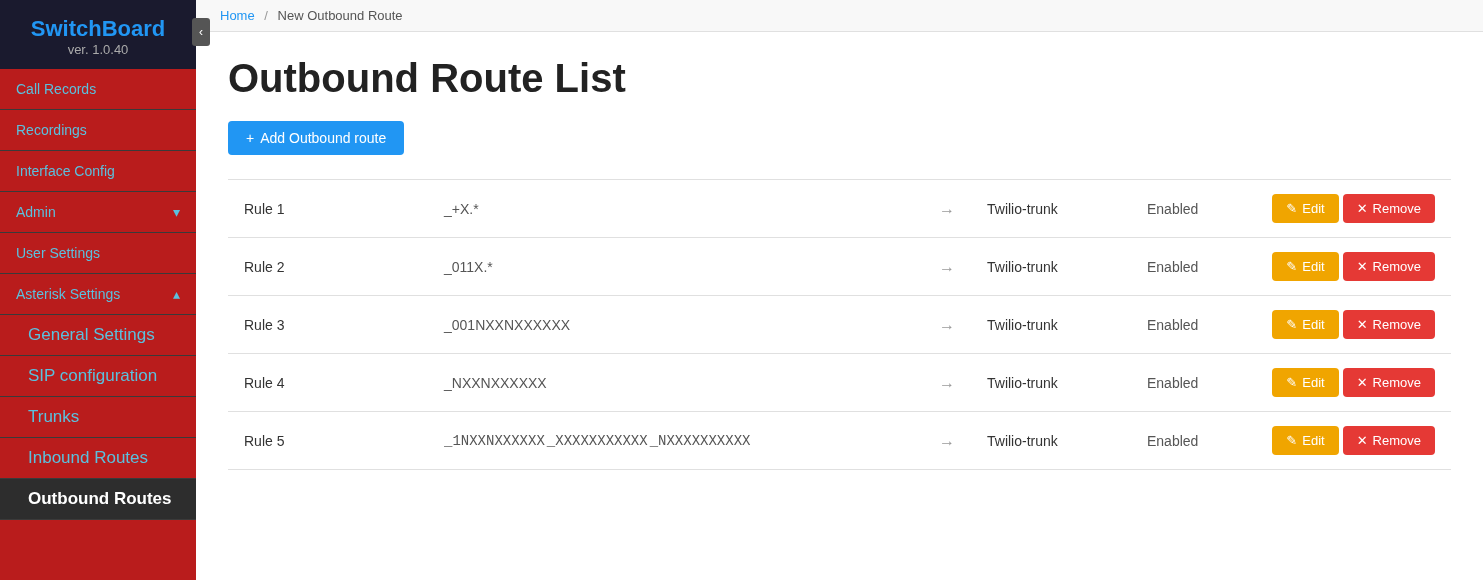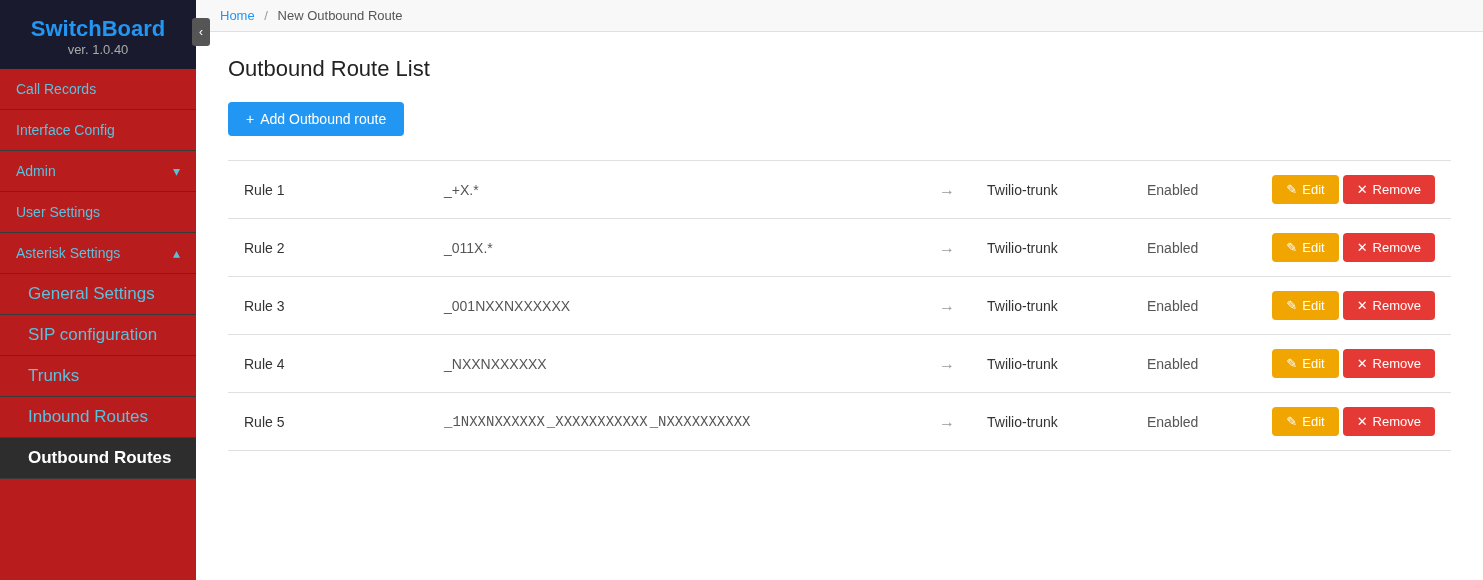--- a/index.html
+++ b/index.html
@@ -92,22 +92,22 @@
     #breadcrumb-bar a {
       color: #2196f3;
       text-decoration: none;
     }
     .breadcrumb-sep { margin: 0 6px; color: #999; }
 
     #page-content {
       padding: 24px 32px;
     }
     #page-title {
-      font-size: 22px;
-      font-weight: normal;
+      font-size: 40px;
+      font-weight: bold;
       color: #222;
       margin-bottom: 20px;
     }
     #add-btn {
       background: #2196f3;
       color: #fff;
       border: none;
       padding: 9px 18px;
       font-size: 14px;
       border-radius: 4px;
@@ -193,20 +193,21 @@
 <body>
 
 <div id="sidebar">
   <div id="sidebar-header">
     <div id="sidebar-brand">SwitchBoard</div>
     <div id="sidebar-version">ver. 1.0.40</div>
   </div>
   <button class="sidebar-collapse-btn">‹</button>
   <nav class="sidebar-nav">
     <div class="sidebar-item">Call Records</div>
+    <div class="sidebar-item">Recordings</div>
     <div class="sidebar-item">Interface Config</div>
     <div class="sidebar-item section-header">
       <span>Admin</span>
       <span>▾</span>
     </div>
     <div class="sidebar-item">User Settings</div>
     <div class="sidebar-item section-header">
       <span>Asterisk Settings</span>
       <span>▴</span>
     </div>

